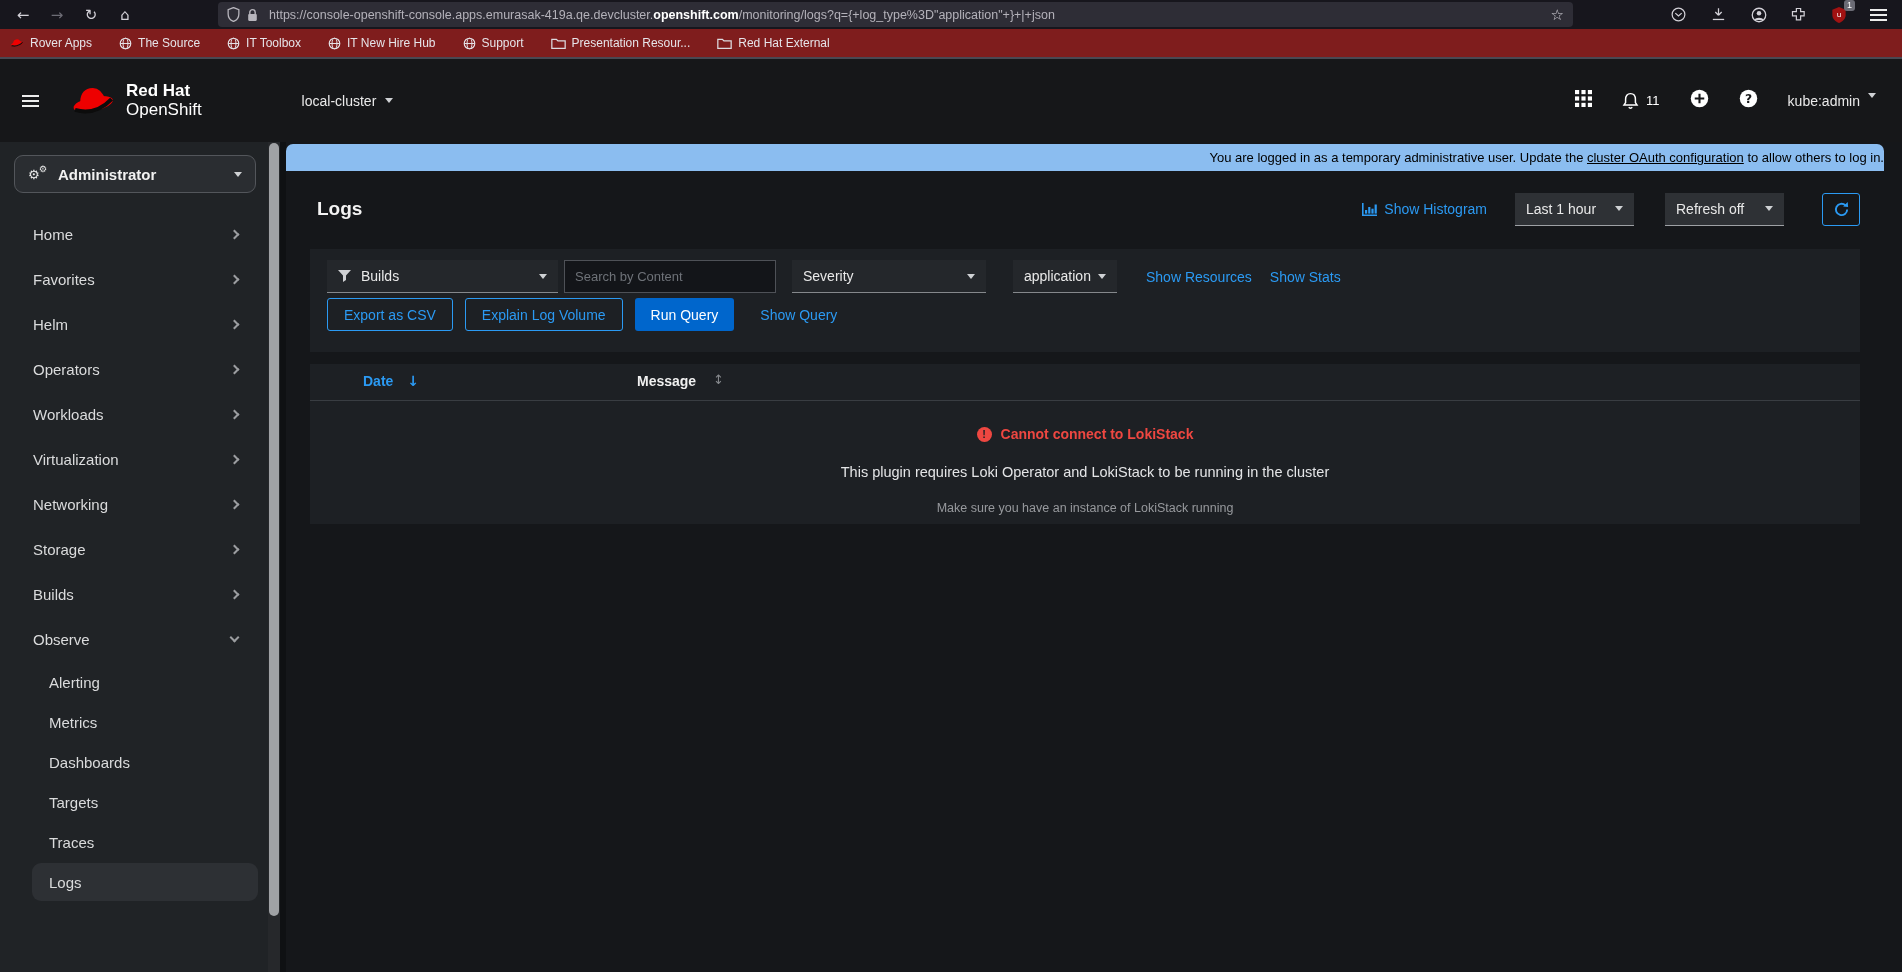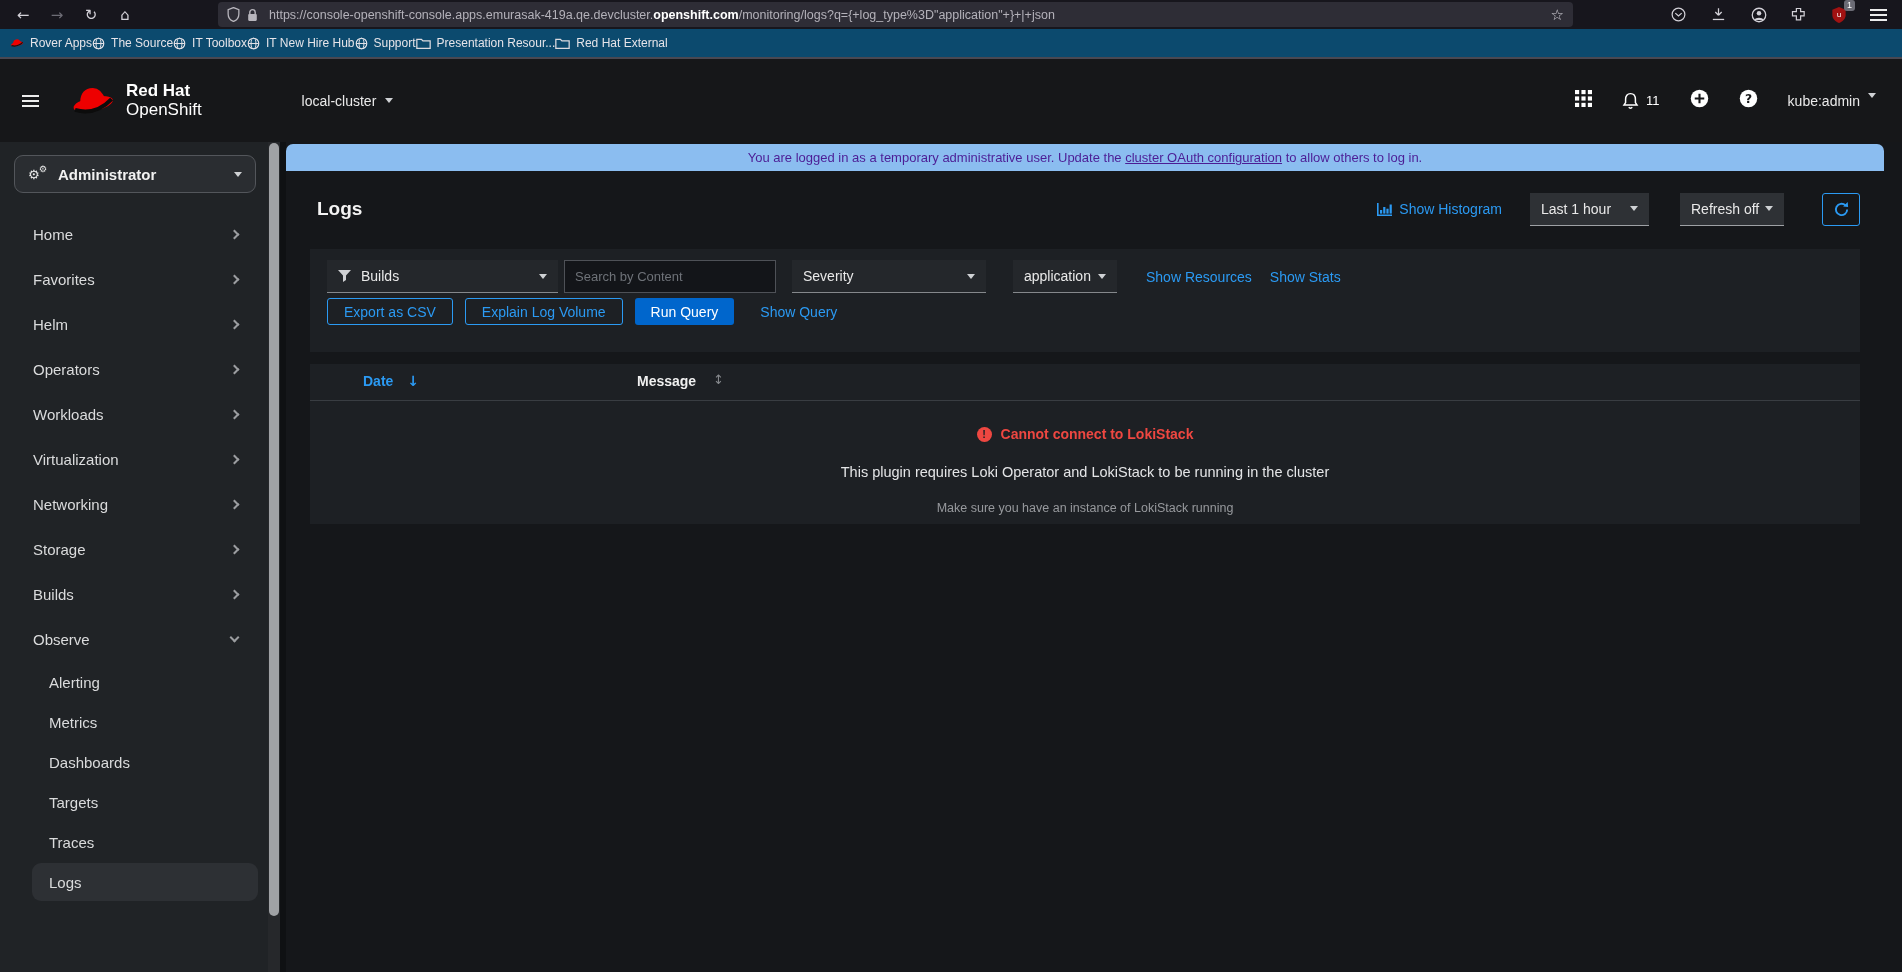--- a/index.html
+++ b/index.html
@@ -20,22 +20,22 @@
   .urlbar .ic{display:flex;align-items:center;margin-right:7px;}
   .url-text{font-size:12.5px;color:#b4b2ba;margin-left:4px;white-space:nowrap;overflow:hidden;flex:1;}
   .url-text b{color:#ffffff;font-weight:700;}
   .star{color:#d3d1d8;font-size:15px;margin-left:8px;}
   .tb-right{margin-left:auto;display:flex;align-items:center;gap:21px;padding-right:14px;}
   .tb-icon{width:19px;height:19px;display:flex;align-items:center;justify-content:center;
            color:#d3d1d8;position:relative;}
   .ext-badge{position:absolute;top:-5px;right:-7px;background:#6b6b75;color:#fff;font-size:9px;
              line-height:11px;padding:0 3px;border-radius:3px;}
 
-  .bookmarks{position:absolute;top:29px;left:0;right:0;height:28px;background:#0c4a6e;
-             display:flex;align-items:center;padding-left:10px;}
+  .bookmarks{position:absolute;top:29px;left:0;right:0;height:28px;background:#7f1d1d;
+             display:flex;align-items:center;padding-left:10px;gap:27px;}
   .bm{display:flex;align-items:center;gap:6px;font-size:12px;color:#e6e4e9;}
 
   .win-divider{position:absolute;top:57px;left:0;right:0;height:2px;background:#494852;}
 
   
   .masthead{position:absolute;top:59px;left:0;right:0;height:83px;background:#161719;
             display:flex;align-items:center;}
   .mh-hamb{margin-left:22px;width:18px;height:14px;display:flex;align-items:center;}
   .hamb{display:block;width:17px;height:2px;background:#ededed;position:relative;}
   .hamb::before,.hamb::after{content:"";position:absolute;left:0;width:17px;height:2px;background:#ededed;}
@@ -68,51 +68,51 @@
         transform:rotate(-45deg);}
   .chev.down{transform:rotate(45deg);margin-top:-4px;}
   .nav-child{height:40px;display:flex;align-items:center;padding-left:49px;font-size:15px;color:#dadbdc;}
   .nav-child.selected{background:#2d3034;border-radius:9px;margin:1px 10px 1px 32px;
                       padding-left:17px;height:38px;}
   .nav-item.compute{margin-top:12px;}
 
   
   .content{position:absolute;left:286px;top:0;right:0;bottom:0;background:#15171a;}
   .banner{position:absolute;top:2px;left:0;right:18px;height:27px;background:var(--banner);
-          border-radius:7px 7px 0 0;display:flex;align-items:center;justify-content:center;
-          font-size:13px;color:#4c1d95;white-space:pre;}
+          border-radius:7px 7px 0 0;display:flex;align-items:center;justify-content:flex-end;
+          font-size:13px;color:#000000;white-space:pre;}
   .banner .blink{text-decoration:underline;cursor:pointer;}
   .page-header{position:absolute;top:45px;left:31px;right:42px;height:44px;display:flex;align-items:center;}
   .page-title{font-size:19px;font-weight:700;color:#f3f3f3;}
   .histo-link{margin-left:auto;display:flex;align-items:center;gap:7px;color:var(--accent);font-size:14px;}
   .dd{background:#2e3135;border-bottom:1px solid #9ea1a5;display:flex;align-items:center;
       padding:0 11px;font-size:14px;color:#e9e9e9;height:33px;}
   .dd .caret{margin-left:auto;}
   .dd.time{width:119px;margin-left:28px;}
-  .dd.refresh{width:104px;margin-left:31px;justify-content:flex-end;}
+  .dd.refresh{width:119px;margin-left:31px;justify-content:flex-end;}
   .sync-btn{margin-left:38px;width:38px;height:33px;border:1px solid var(--accent);border-radius:3px;
             display:flex;align-items:center;justify-content:center;background:transparent;color:var(--accent);}
 
   .card{position:absolute;left:24px;width:1550px;background:#1d2024;}
   .filter-card{top:107px;height:103px;}
   .table-card{top:222px;height:160px;}
   .fdd{position:absolute;height:33px;background:#24272b;border-bottom:1px solid #85888c;
        display:flex;align-items:center;padding:0 11px;font-size:14px;color:#e9e9e9;}
   .fdd .caret{margin-left:auto;}
   .fdd .funnel{margin-right:10px;display:flex;align-items:center;}
   #dd-content{left:17px;top:11px;width:231px;}
   #search{position:absolute;left:254px;top:11px;width:212px;height:33px;background:#131519;
           border:1px solid #4e5157;color:#cfd1d4;font-size:13px;padding:0 10px;font-family:inherit;}
   #search::placeholder{color:#6e7278;}
   #dd-sev{left:482px;top:11px;width:194px;}
   #dd-app{left:703px;top:11px;width:104px;}
   .fc-links{position:absolute;left:836px;top:11px;height:33px;display:flex;align-items:center;gap:18px;
             font-size:14px;color:var(--accent);}
   .fc-actions{position:absolute;left:17px;top:49px;display:flex;align-items:center;gap:12px;}
-  .btn{height:27px;border-radius:3px;font-size:14px;padding:0 16px;display:flex;align-items:center;
+  .btn{height:33px;border-radius:3px;font-size:14px;padding:0 16px;display:flex;align-items:center;
        font-family:inherit;}
   .btn.outline{border:1px solid var(--accent);color:var(--accent);background:transparent;}
   .btn.primary{background:var(--primary);color:#fff;border:none;}
   .link{color:var(--accent);font-size:14px;}
   .show-query{margin-left:14px;}
 
   .t-head{position:absolute;top:0;left:0;right:0;height:37px;border-bottom:1px solid #393d42;}
   .th-date{position:absolute;left:53px;top:9px;color:var(--accent);font-weight:700;font-size:14px;
            display:flex;gap:14px;align-items:center;}
   .th-msg{position:absolute;left:327px;top:9px;color:#f0f0f0;font-weight:700;font-size:14px;}

